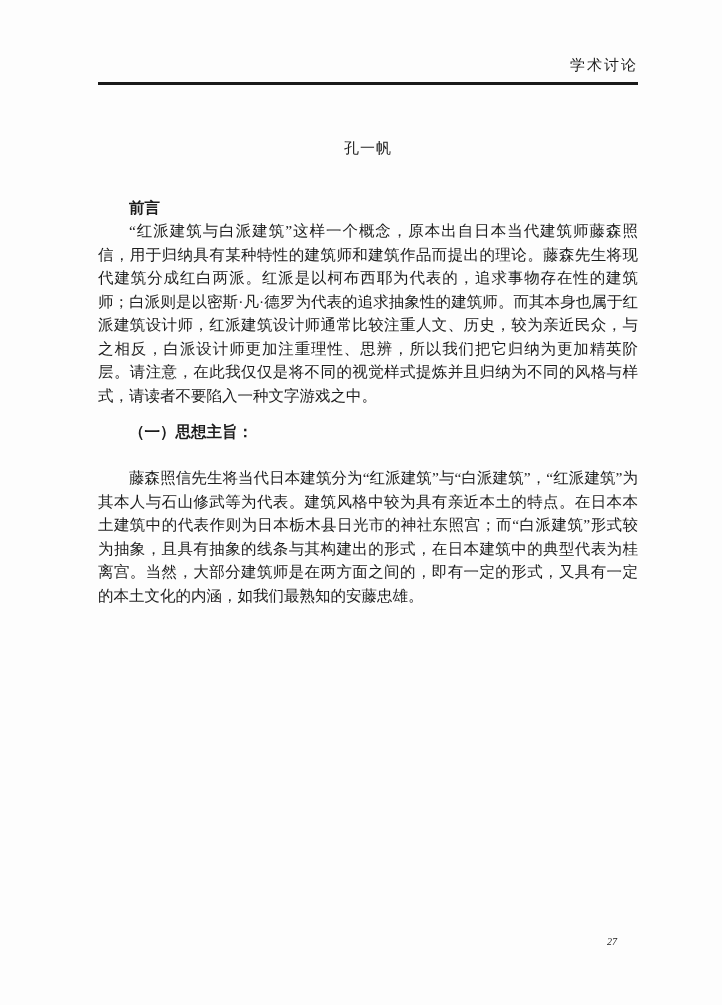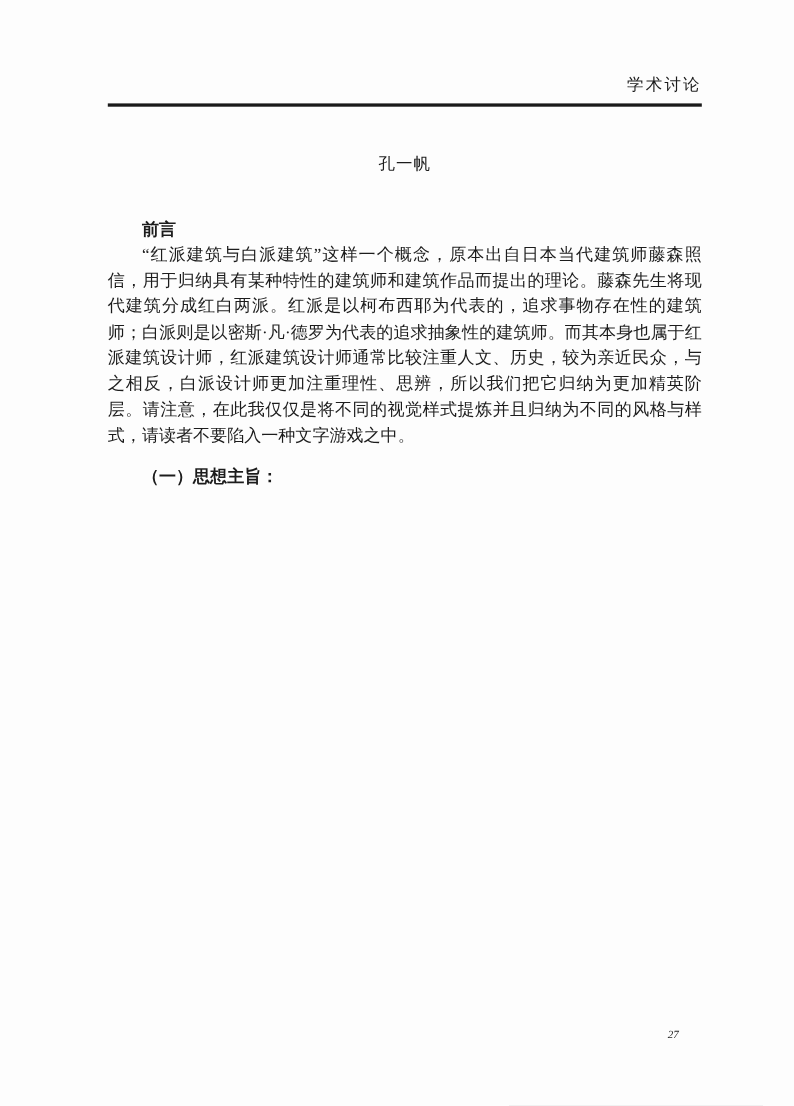--- a/index.html
+++ b/index.html
@@ -13,21 +13,21 @@
     height: 1005px;
     margin: 0 auto;
     background: #fdfdfd;
     color: #1c1c1c;
     font-family: "Liberation Serif", "DejaVu Serif", serif;
     overflow: hidden;
   }
   .content {
     position: absolute;
     left: 98px;
-    top: 68px;
+    top: 56px;
     width: 540px;
   }
   .running-header {
     text-align: right;
     font-size: 15px;
     letter-spacing: 2px;
     padding-bottom: 7px;
   }
   .header-rule {
     border: none;
@@ -36,21 +36,21 @@
   }
   .article-title {
     margin: 62px 0 0 0;
     font-size: 26px;
     font-weight: bold;
     text-align: center;
     letter-spacing: 1px;
     white-space: nowrap;
   }
   .author {
-    margin-top: 43px;
+    margin-top: 54px;
     font-size: 15px;
     text-align: center;
     letter-spacing: 1px;
   }
   .preface-heading {
     margin: 40px 0 0 0;
     padding-left: 2em;
     font-size: 15.5px;
     font-weight: bold;
   }
@@ -91,17 +91,18 @@
 
     <div class="author">孔一帆</div>
 
     <h2 class="preface-heading">前言</h2>
 
 
     <p class="body-para">“红派建筑与白派建筑”这样一个概念，原本出自日本当代建筑师藤森照信，用于归纳具有某种特性的建筑师和建筑作品而提出的理论。藤森先生将现代建筑分成红白两派。红派是以柯布西耶为代表的，追求事物存在性的建筑师；白派则是以密斯·凡·德罗为代表的追求抽象性的建筑师。而其本身也属于红派建筑设计师，红派建筑设计师通常比较注重人文、历史，较为亲近民众，与之相反，白派设计师更加注重理性、思辨，所以我们把它归纳为更加精英阶层。请注意，在此我仅仅是将不同的视觉样式提炼并且归纳为不同的风格与样式，请读者不要陷入一种文字游戏之中。</p>
 
     <h2 class="section-heading">（一）思想主旨：</h2>
 
+    <p class="body-para">藤森照信先生将当代日本建筑分为“红派建筑”与“白派建筑”，“红派建筑”为其本人与石山修武等为代表。建筑风格中较为具有亲近本土的特点。在日本本土建筑中的代表作则为日本栃木县日光市的神社东照宫；而“白派建筑”形式较为抽象，且具有抽象的线条与其构建出的形式，在日本建筑中的典型代表为桂离宫。当然，大部分建筑师是在两方面之间的，即有一定的形式，又具有一定的本土文化的内涵，如我们最熟知的安藤忠雄。</p>
 
   </div>
 
   <div class="page-number">27</div>
 </div>
 
 </body></html>

